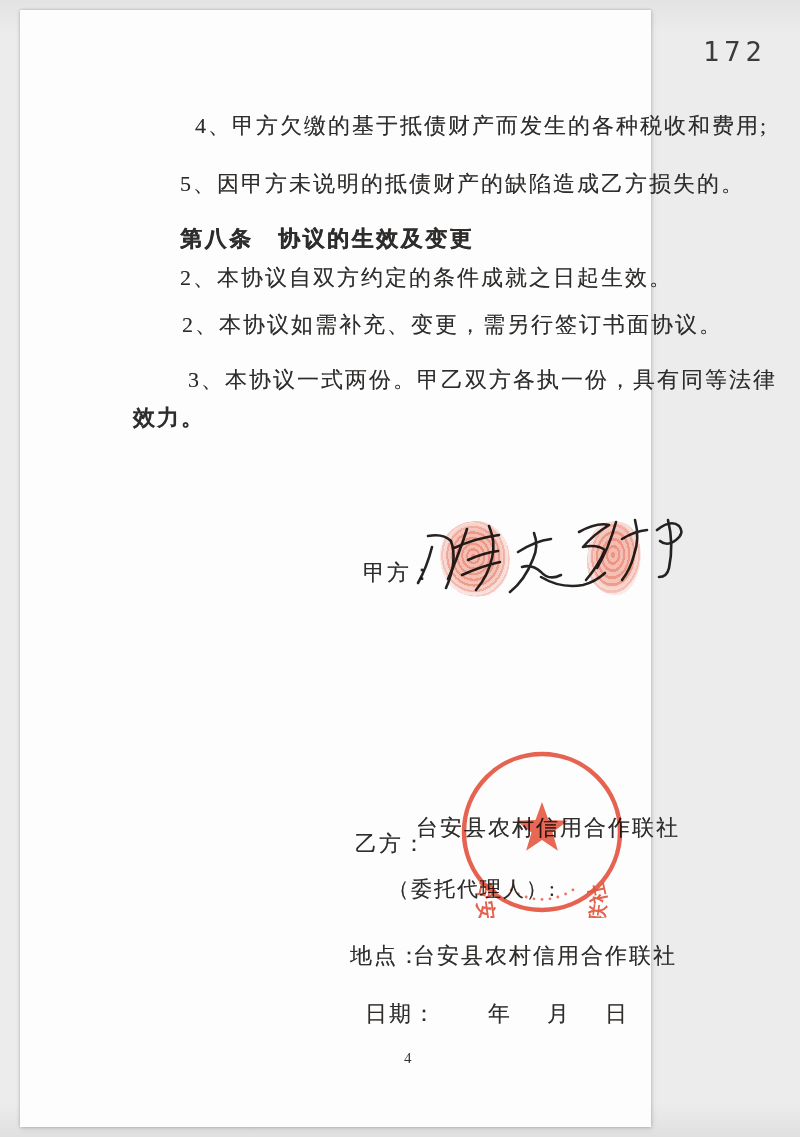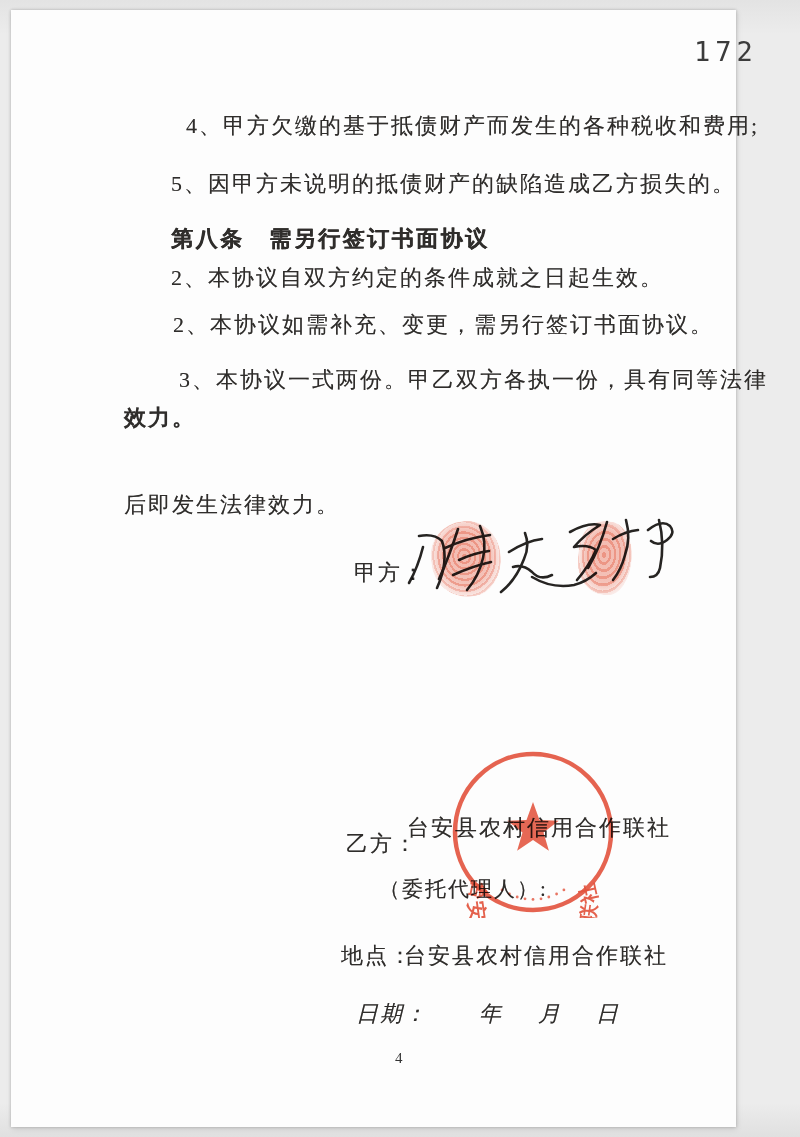--- a/index.html
+++ b/index.html
@@ -9,21 +9,21 @@
     font-family:"Liberation Serif","DejaVu Serif",serif;
     position:relative;
     width:800px; height:1137px;
     overflow:hidden;
   }
   .scan-bg {
     position:absolute; inset:0;
     background:linear-gradient(180deg,#e3e3e3 0%,#ececec 3%,#ececec 97%,#e0e0e0 100%);
   }
   .scan-page {
-    position:absolute; left:11px; top:10px; width:725px; height:1117px;
+    position:absolute; left:20px; top:10px; width:631px; height:1117px;
     background:#fdfdfd;
     box-shadow:0 0 3px rgba(0,0,0,.22), 1px 2px 6px rgba(0,0,0,.10);
   }
   
   .tline {
     position:absolute;
     font-size:22px; letter-spacing:2px;
     color:var(--ink,#2f2d2b);
     white-space:nowrap;
     text-shadow:0 0 .5px rgba(40,40,40,.45);
@@ -42,21 +42,21 @@
   .l-item3b  { left:113px; top:393px;font-weight:bold; }
   .l-close1  { left:158px; top:440px; }
   .l-close2  { left:113px; top:480px; }
 
   .l-jiafang { left:343px; top:548px; }
   .l-yifang-label { left:335px; top:803px;margin-top:16px; }
   .l-yifang-name  { left:396px; top:803px; }
   .l-agent   { left:368px; top:865px; font-size:21px; }
   .l-loc-label { left:330px; top:931px; }
   .l-loc-value { left:393px; top:931px; }
-  .date-line { left:345px; top:989px; width:300px; height:30px;font-style:italic; }
+  .date-line { left:345px; top:989px; width:300px; height:30px; }
   .date-line span { position:absolute; top:0; }
   .date-y { left:123px; } .date-m { left:182px; } .date-d { left:240px; }
   .footer-pageno {
     position:absolute; left:384px; top:1040px;
     font-size:15px; color:#333; letter-spacing:0;
     font-family:"Liberation Serif",serif;
   }
 
   
   .fp {
@@ -88,28 +88,27 @@
 
 <div class="scan-bg"></div>
 
 <div class="scan-page">
 
   <div class="stamp-pageno">172</div>
 
   <div class="tline l-clause4">4、甲方欠缴的基于抵债财产而发生的各种税收和费用;</div>
   <div class="tline l-clause5">5、因甲方未说明的抵债财产的缺陷造成乙方损失的。</div>
 
-  <div class="tline l-heading">第八条　需另行签订书面协议</div>
+  <div class="tline l-heading">第八条　协议的生效及变更</div>
 
   <div class="tline l-item1">2、本协议自双方约定的条件成就之日起生效。</div>
   <div class="tline l-item2">2、本协议如需补充、变更，需另行签订书面协议。</div>
   <div class="tline l-item3a">3、本协议一式两份。甲乙双方各执一份，具有同等法律</div>
   <div class="tline l-item3b">效力。</div>
 
-  <div class="tline l-close2">后即发生法律效力。</div>
 
   <div class="tline l-jiafang">甲方：</div>
 
   <div class="fp fp1"></div>
   <div class="fp fp2"></div>
 
   <svg class="sig sig1" width="230" height="90" viewBox="0 0 230 90" aria-label="门艳玲">
     <path d="M17,32 q-5,20 -14,36"></path>
     <path d="M13,21 q15,-3 23,5 q7,20 -5,47"></path>
     <path d="M52,14 q-9,28 -19,50"></path>

